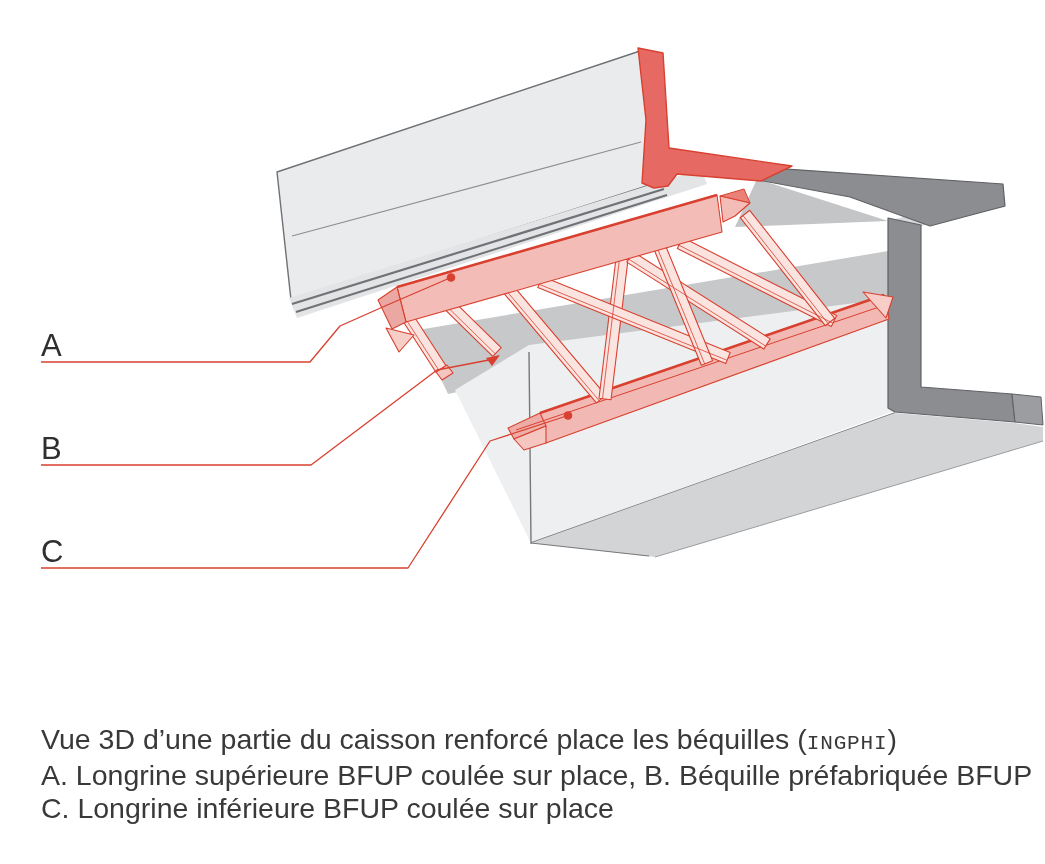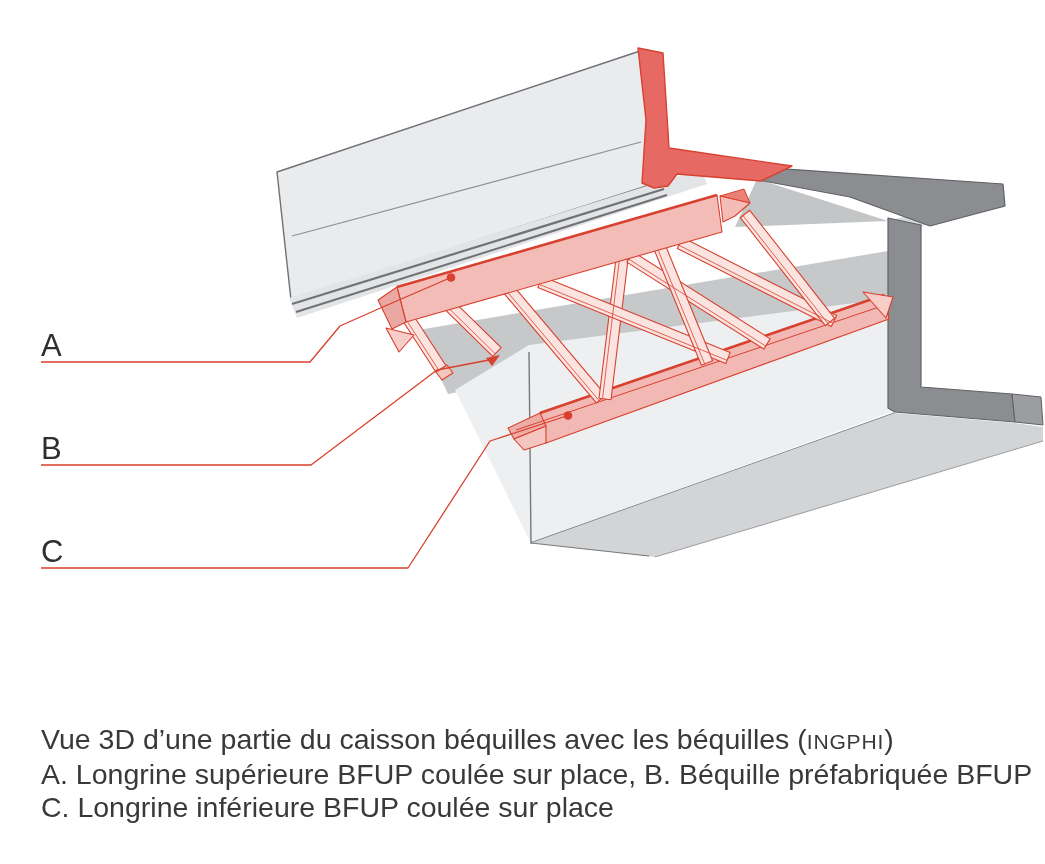--- a/index.html
+++ b/index.html
@@ -12,21 +12,21 @@
   .marker-label{
     position:absolute;left:41px;
     font-size:31px;color:#2f2f30;letter-spacing:0.5px;line-height:1;
   }
   .caption{
     position:absolute;left:41px;top:723px;width:1080px;
     font-size:28.5px;line-height:32.4px;color:#393939;
     white-space:nowrap;
   }
   .caption .brand{
-    font-size:0.74em;letter-spacing:0.8px;
+    font-size:0.74em;letter-spacing:0.8px;font-family:Liberation Mono, monospace;
   }
 </style>
 </head>
 <body>
 
 <div class="stage">
 
 <svg width="1045" height="864" viewBox="0 0 1045 864">
 
   <g>
@@ -107,18 +107,18 @@
     <polyline points="41,568 408,568 490,441 568,415.5"></polyline>
     <circle cx="568" cy="415.5" r="4.3" fill="#d8402f" stroke="none"></circle>
   </g>
 </svg>
 
   <div class="marker-label" style="top:330px">A</div>
   <div class="marker-label" style="top:433px">B</div>
   <div class="marker-label" style="top:536px">C</div>
 
   <div class="caption">
-    <div><span>Vue 3D d’une partie du caisson béquilles avec les béquilles (</span><span class="brand">INGPHI</span><span>)</span></div>
+    <div><span>Vue 3D d’une partie du caisson renforcé place les béquilles (</span><span class="brand">INGPHI</span><span>)</span></div>
     <div>A. Longrine supérieure BFUP coulée sur place, B. Béquille préfabriquée BFUP</div>
     <div>C. Longrine inférieure BFUP coulée sur place</div>
   </div>
 
 </div>
 
 </body></html>

